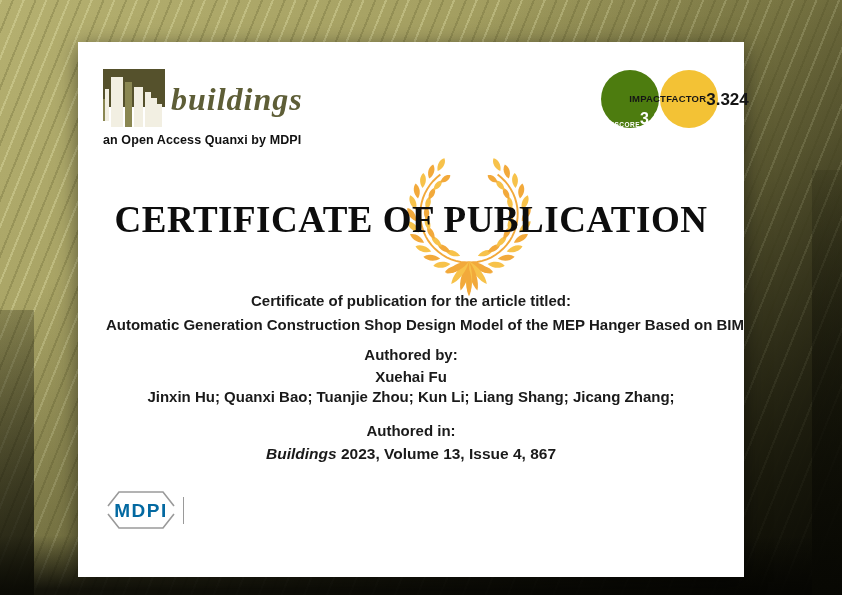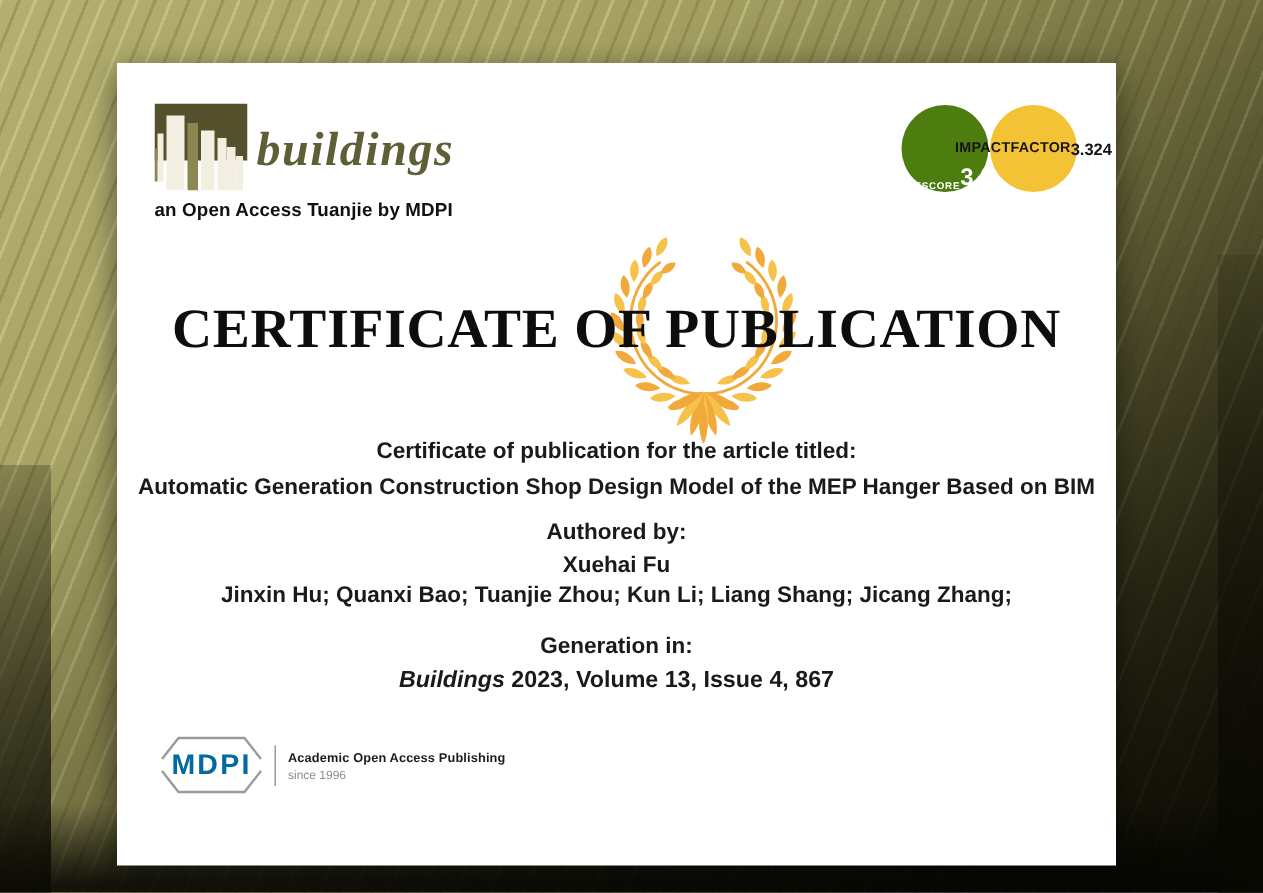--- a/index.html
+++ b/index.html
@@ -37,35 +37,35 @@
 
   
   .badges { position:absolute; top:28px; right:26px; display:flex; gap:1px; }
   .badge { width:58px; height:58px; border-radius:50%; display:flex; flex-direction:row;
            align-items:center; justify-content:center; text-align:center; }
   .badge.citescore { background:#4d7c0f; color:#fff;align-items:flex-end; }
   .badge.citescore .b-label { font-size:6.5px; letter-spacing:.5px; font-weight:bold; }
   .badge.citescore .b-value { font-size:16px; font-weight:bold; margin-top:1px; }
   .badge.impact { background:#f3c235; color:#151515; }
   .badge.impact .b-label { font-size:9.5px; font-weight:bold; line-height:10px; letter-spacing:.2px; }
-  .badge.impact .b-value { font-size:11px; font-weight:bold; margin-top:1px; }
+  .badge.impact .b-value { font-size:17px; font-weight:bold; margin-top:1px; }
 
   
   .wreath { position:absolute; left:313px; top:102px; width:156px; height:156px; z-index:1; }
   .cert-title {
     position:absolute; left:0; right:0; top:156px; z-index:2; text-align:center;
     font-family:"Liberation Serif", serif; font-weight:bold; font-size:37px;
     color:#0d0d0d; letter-spacing:.5px; white-space:nowrap;
   }
 
   
   .cert-text { position:absolute; left:0; right:0; top:249px; z-index:2; text-align:center;
                color:#1a1a1a; font-weight:600; }
   .cert-text p { font-size:15px; line-height:20px; white-space:nowrap; }
-  .p-article  { margin-top:4px; }
+  .p-article  { margin-top:4px;text-align:right; }
   .p-authored { margin-top:10px; }
   .p-authors  { margin-top:3px; line-height:17px !important; }
   .p-pubin    { margin-top:16px; }
   .p-publine  { margin-top:3px; font-size:15.5px !important; }
   .pub-journal { font-style:italic; font-family:"Liberation Sans", sans-serif; }
   .pub-year { font-weight:bold; }
 
   
   .footer-logo { position:absolute; left:25px; top:448px; display:flex; align-items:center; }
   .hex-wrap { position:relative; width:76px; height:40px; }
@@ -97,21 +97,21 @@
         <rect x="0" y="30" width="2" height="22" fill="#8A8752"></rect>
         <rect x="8" y="8" width="12" height="50" fill="#f2efe2"></rect>
         <rect x="22" y="13" width="7" height="45" fill="#8A8752"></rect>
         <rect x="31" y="18" width="9" height="40" fill="#f2efe2"></rect>
         <rect x="42" y="23" width="6" height="35" fill="#f2efe2"></rect>
         <rect x="48" y="29" width="6" height="29" fill="#f2efe2"></rect>
         <rect x="54" y="35" width="5" height="23" fill="#f2efe2"></rect>
       </svg>
       <div class="wordmark">buildings</div>
     </div>
-    <div class="tagline">an Open Access Tuanjie by MDPI</div>
+    <div class="tagline">an Open Access Quanxi by MDPI</div>
   </div>
 
   <div class="badges">
     <div class="badge citescore">
       <div class="b-label">CITESCORE</div>
       <div class="b-value">3.8</div>
     </div>
     <div class="badge impact">
       <div class="b-label">IMPACT</div>
       <div class="b-label">FACTOR</div>
@@ -176,32 +176,28 @@
       <path d="M0 0 C 5 -12.6, 4.25 -28.080000000000002, 0 -36 C -4.25 -28.080000000000002, -5 -12.6, 0 0 Z" fill="#F2A93B" transform="translate(100 164) rotate(180)"></path>
     </svg>
   <h1 class="cert-title">CERTIFICATE OF PUBLICATION</h1>
 
   <div class="cert-text">
     <p class="p-intro">Certificate of publication for the article titled:</p>
     <p class="p-article">Automatic Generation Construction Shop Design Model of the MEP Hanger Based on BIM</p>
     <p class="p-authored">Authored by:</p>
     <p class="p-authors">Xuehai Fu</p>
     <p class="p-authors">Jinxin Hu; Quanxi Bao; Tuanjie Zhou; Kun Li; Liang Shang; Jicang Zhang;</p>
-    <p class="p-pubin">Generation in:</p>
+    <p class="p-pubin">Authored in:</p>
     <p class="p-publine"><span class="pub-journal">Buildings</span><span class="pub-year"> 2023</span><span>, Volume 13, Issue 4, 867</span></p>
   </div>
 
   <div class="footer-logo">
     <div class="hex-wrap">
       <svg width="76" height="40" viewBox="0 0 76 40" xmlns="http://www.w3.org/2000/svg">
         <polyline points="5,16 16,2 60,2 71,16" fill="none" stroke="#9a9a9a" stroke-width="1.6"></polyline>
         <polyline points="71,24 60,38 16,38 5,24" fill="none" stroke="#9a9a9a" stroke-width="1.6"></polyline>
       </svg>
       <div class="mdpi-text">MDPI</div>
     </div>
     <div class="v-divider"></div>
-    <div class="pub-desc">
-      <div class="d1">Academic Open Access Publishing</div>
-      <div class="d2">since 1996</div>
-    </div>
   </div>
 
 </div>
 
 </body></html>

